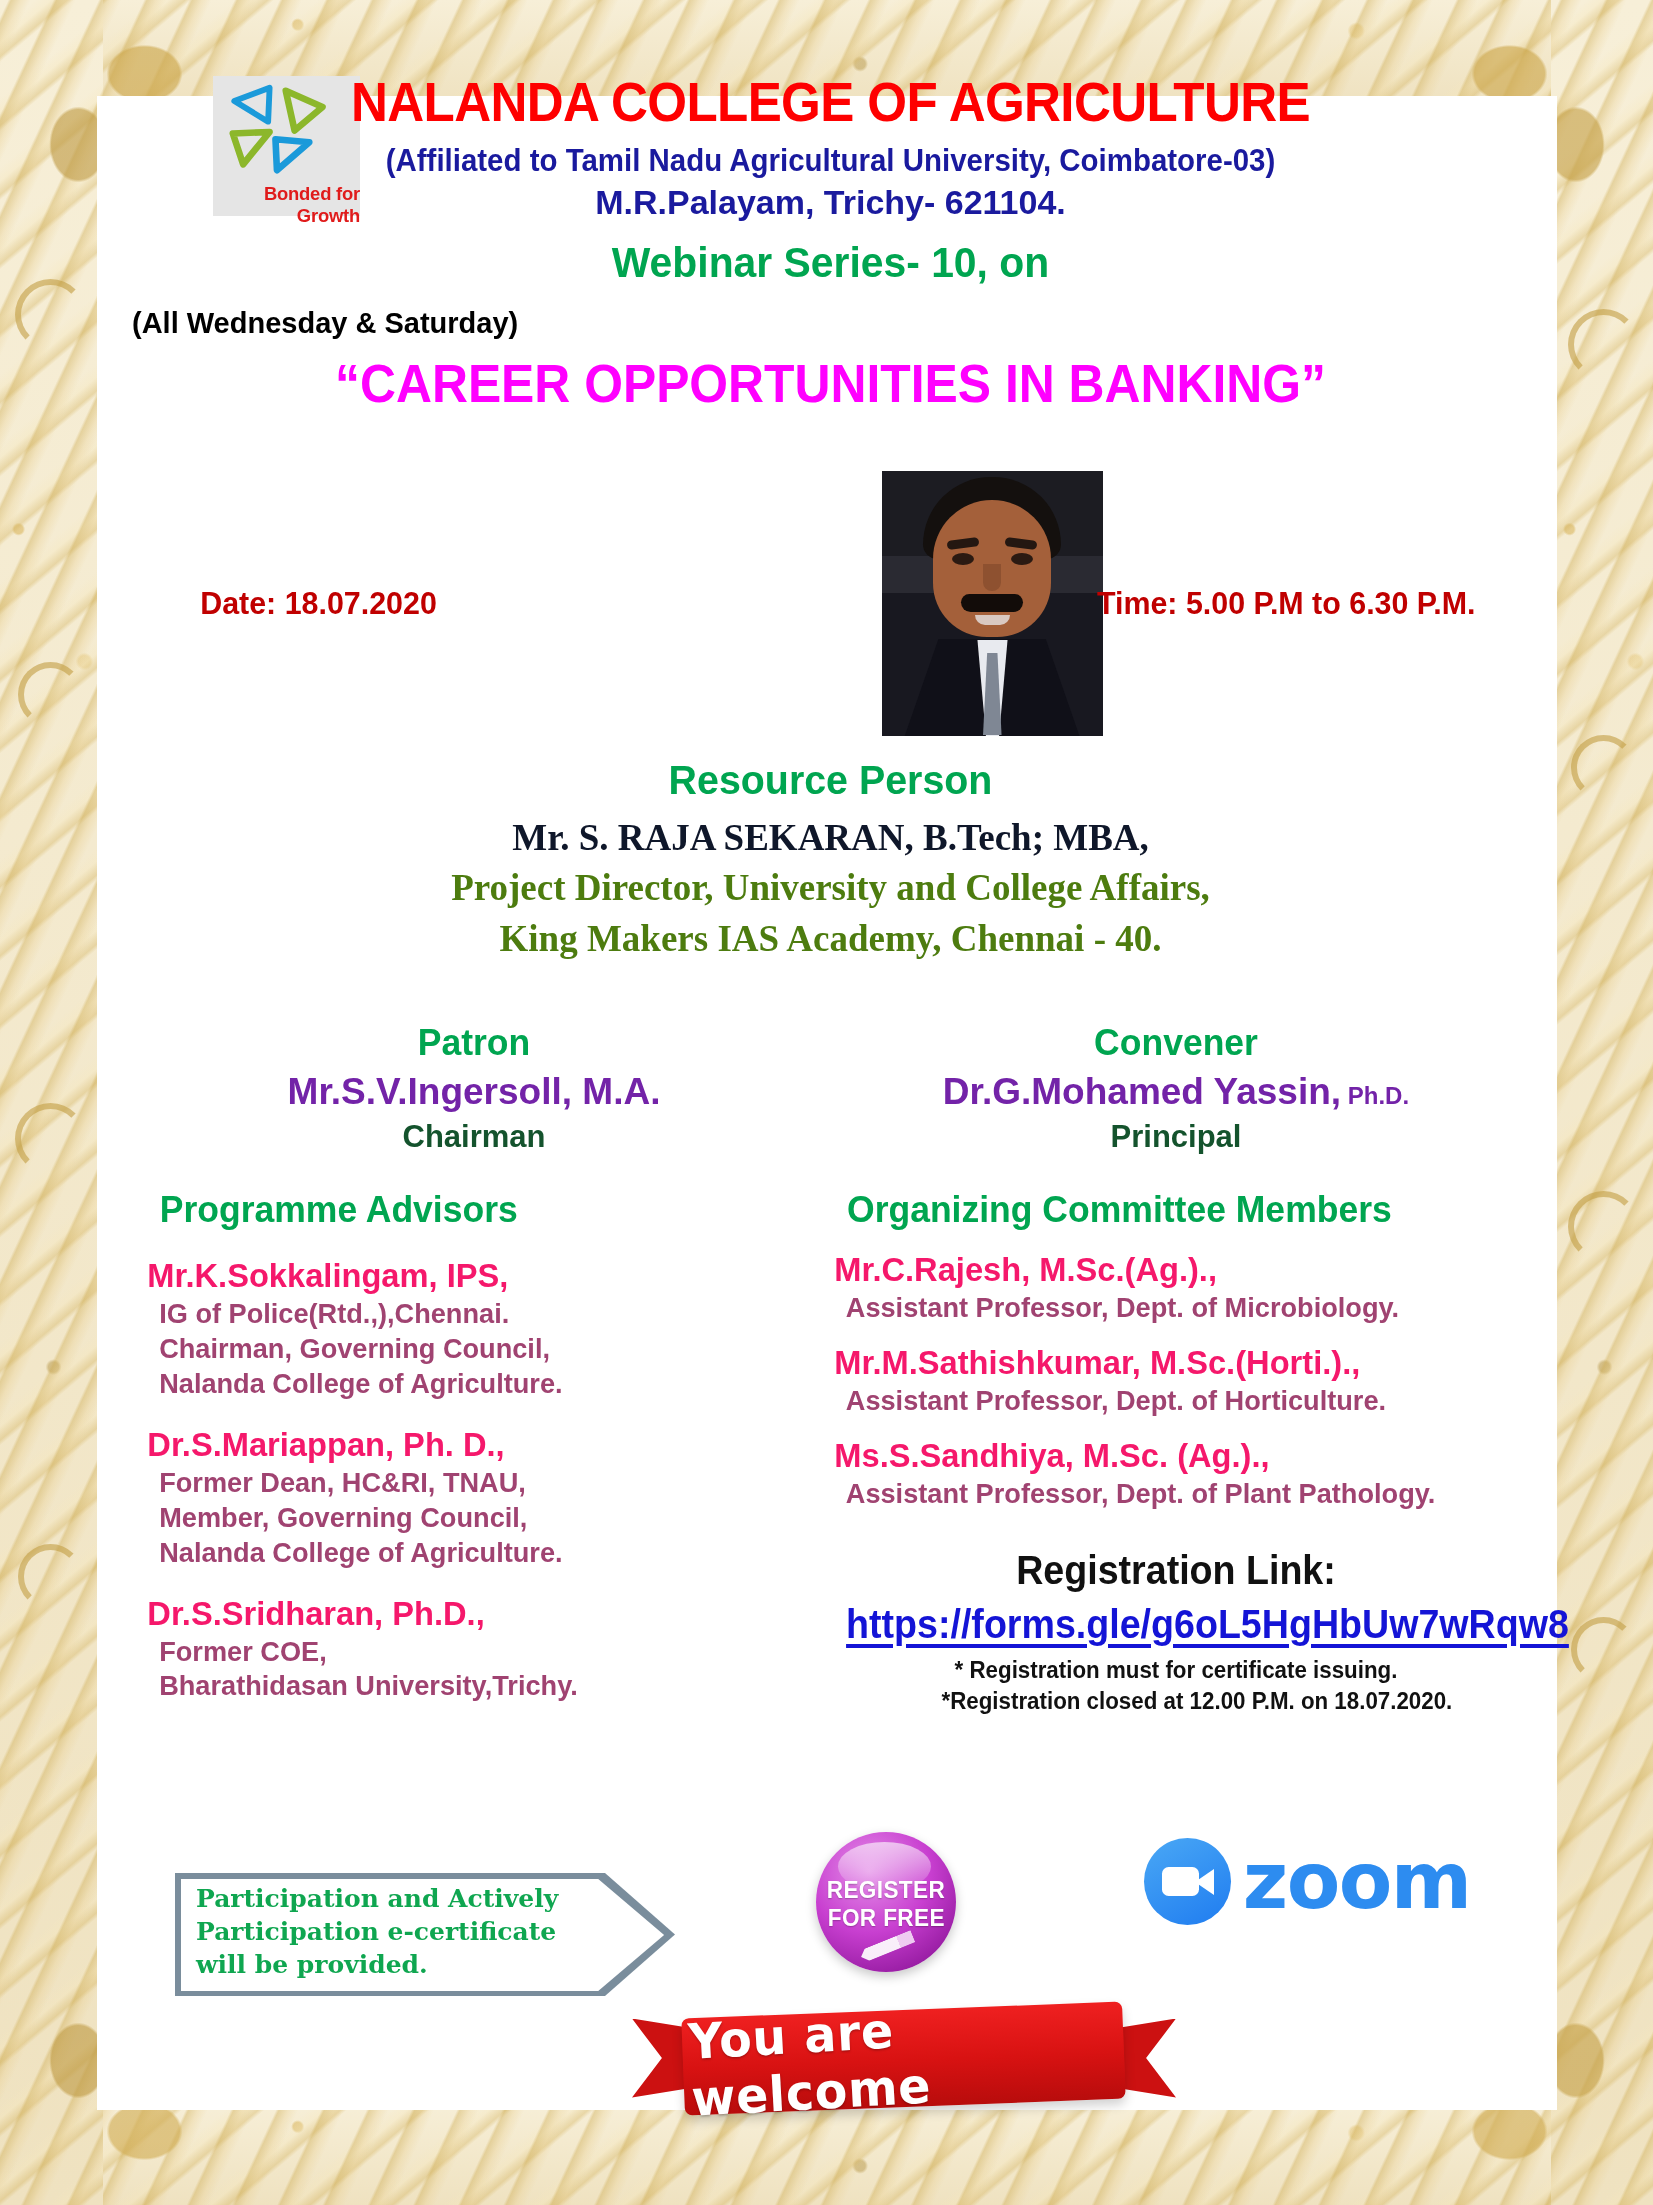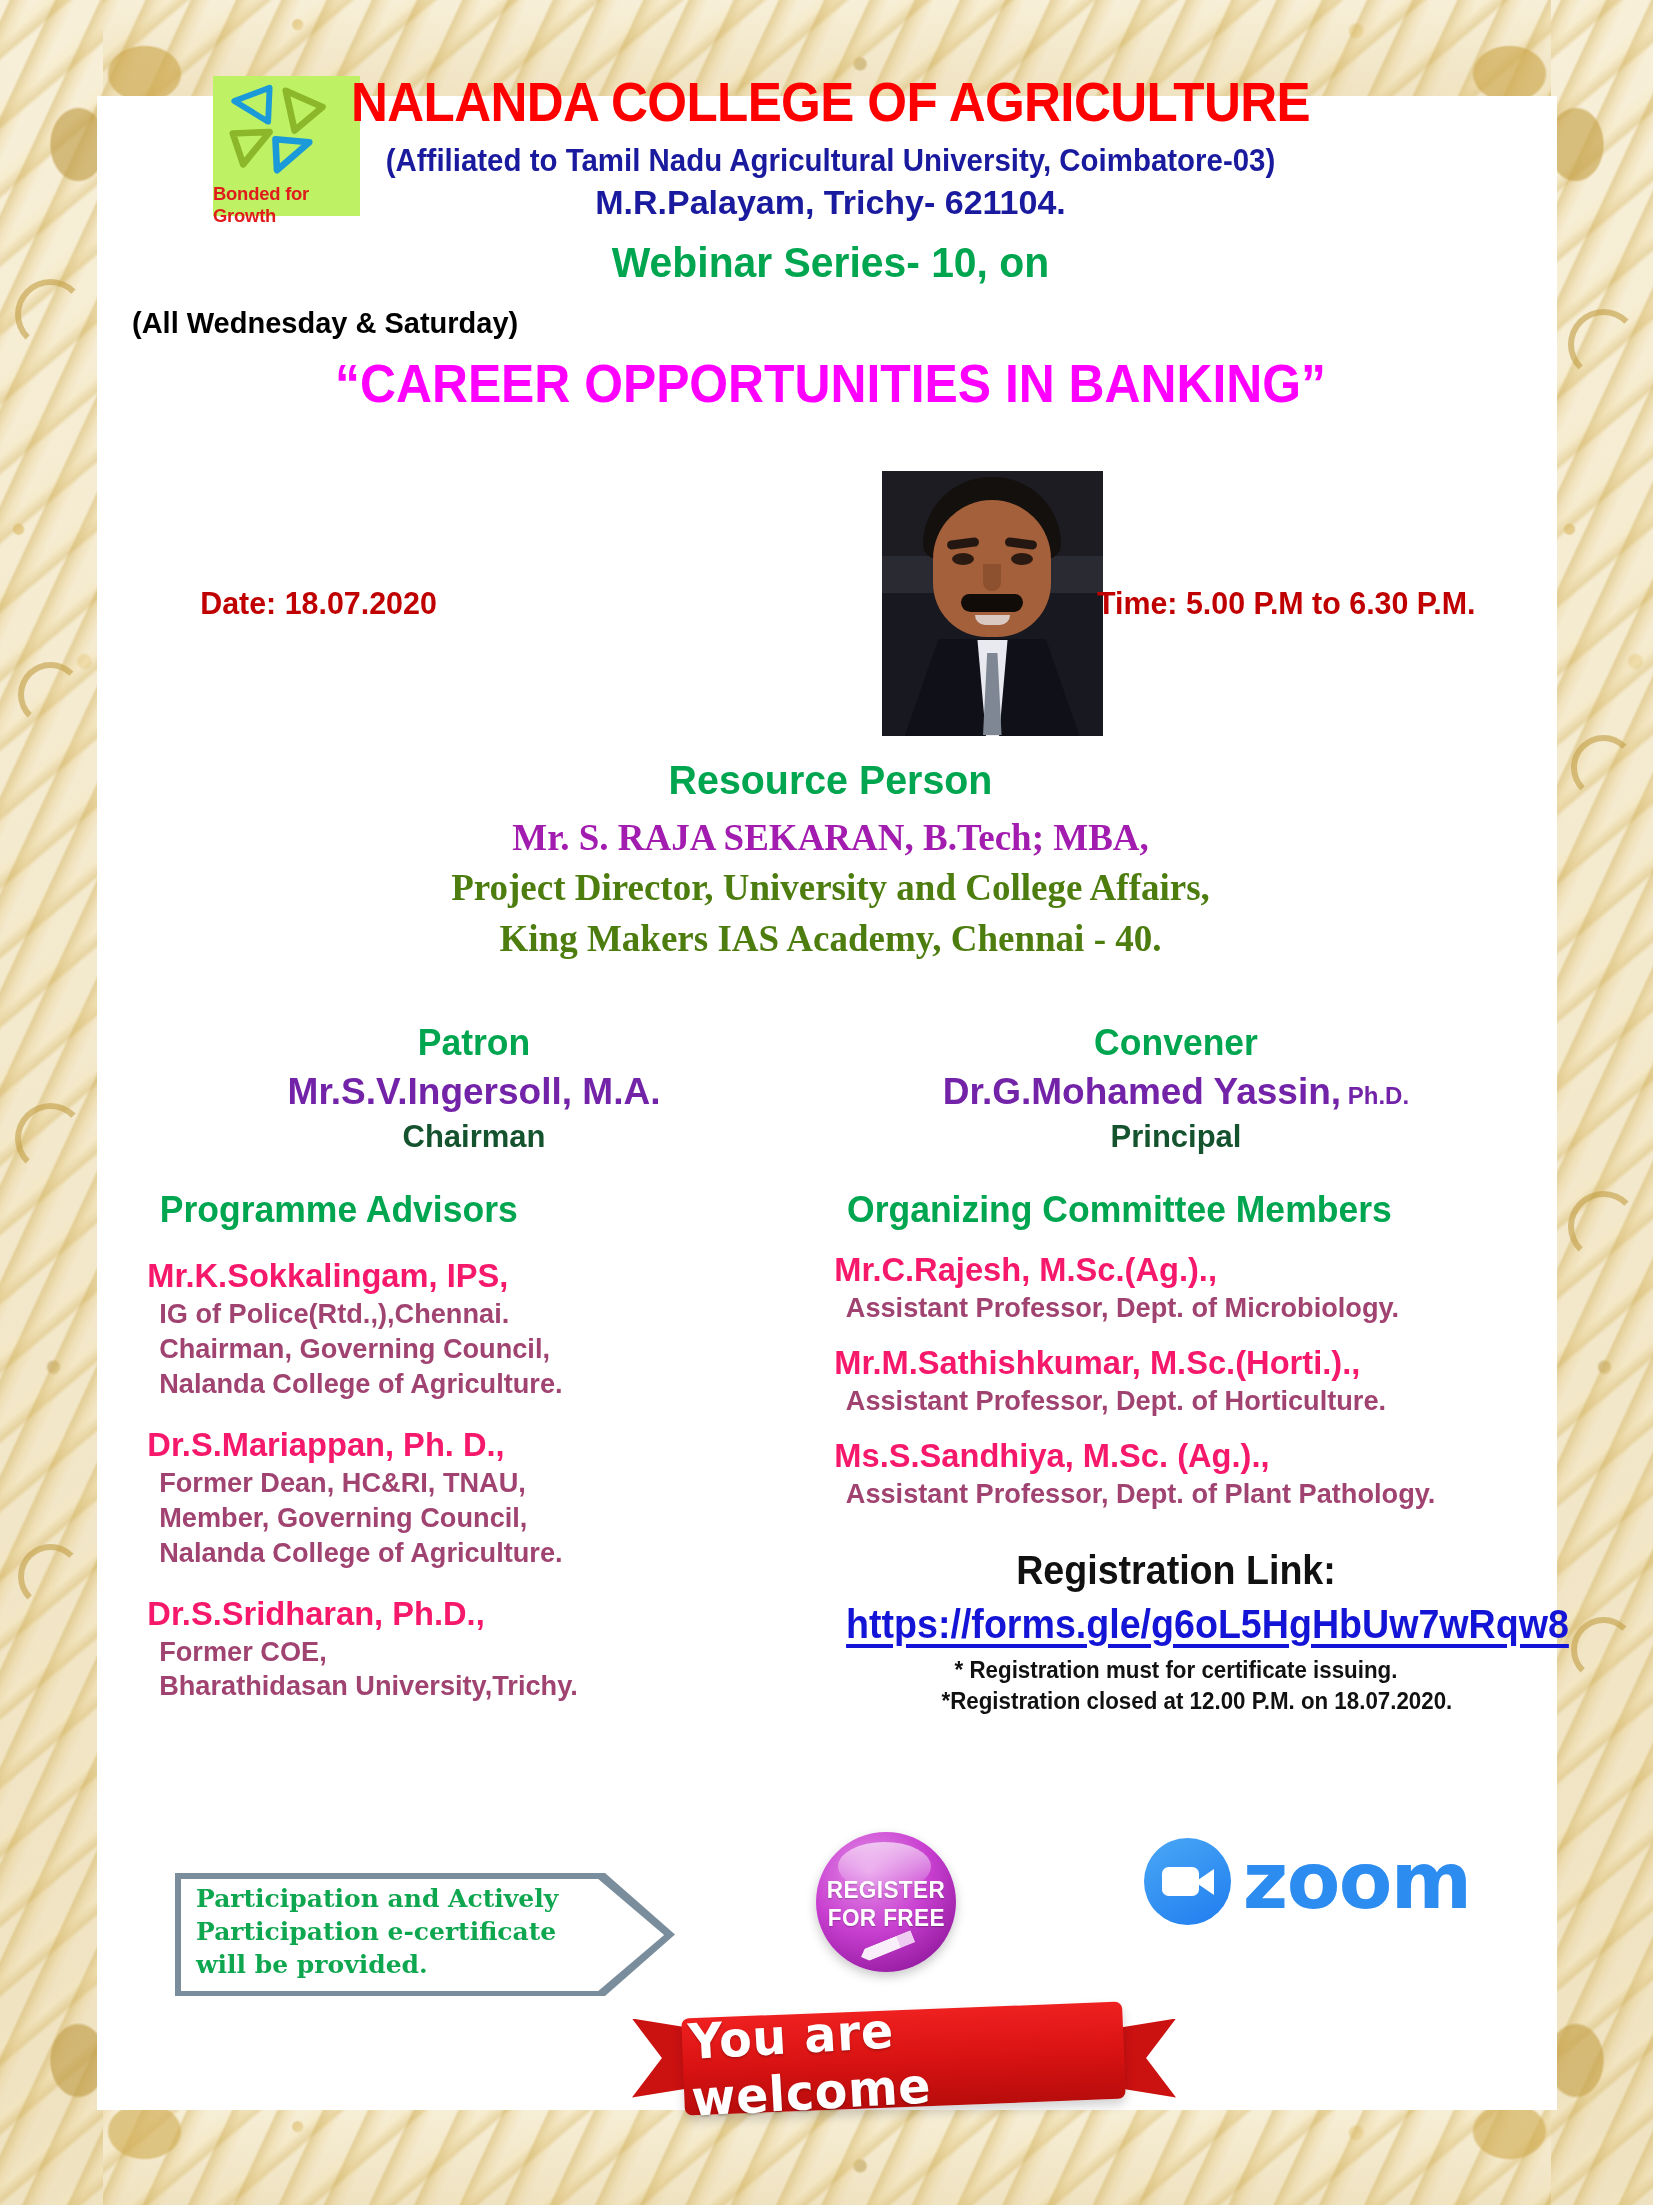--- a/index.html
+++ b/index.html
@@ -76,21 +76,21 @@
     top: 0; left: 0;
     width: 1654px; height: 2205px;
     z-index: 5;
   }
 
   
   .header { position: absolute; top: 70px; left: 132px; width: 1397px; }
   .logo-box {
     position: absolute; left: 81px; top: 5.9px;
     width: 147px; height: 140px;
-    background: #bef264; text-align: left;
+    background: #e5e5e5; text-align: right;
   }
   .pinwheel { position: relative; width: 125px; height: 103px; margin: 2.9px auto 0; }
   .logo-tag {
     font-family: "Liberation Sans", sans-serif;
     font-weight: bold; font-size: 18.4px; color: #e01b1b;
     letter-spacing: -0.2px; margin-top: 1.5px;
   }
   .college-name {
     text-align: center;
     font-family: "Liberation Sans Narrow", "Liberation Sans", sans-serif;
@@ -176,21 +176,21 @@
   .sp-shirt{ position:absolute; left:87px; top:169px; width:47px; height:96px; background:#e8eaef; clip-path: polygon(18% 0, 82% 0, 64% 100%, 36% 100%); }
   .sp-tie  { position:absolute; left:100px; top:182px; width:20.6px; height:82px; background:#7f8794; clip-path: polygon(25% 0, 75% 0, 95% 100%, 5% 100%); }
 
   
   .resource {
     position: absolute; top: 757px; left: 132px; width: 1397px; text-align: center;
   }
   .rp-label { font-weight: bold; font-size: 41px; color: #00a550; transform: scaleX(0.96); }
   .rp-name {
     font-family: "Liberation Serif", serif; font-weight: bold;
-    font-size: 37px; color: #a21caf; margin-top: 11.8px;
+    font-size: 37px; color: #0f172a; margin-top: 11.8px;
   }
   .rp-role {
     font-family: "Liberation Serif", serif; font-weight: bold;
     font-size: 37px; color: #4d7c0f; margin-top: 7.4px;
   }
 
   
   .cols { position: absolute; top: 1022px; left: 132px; width: 1404px; }
   .col-left  { position: absolute; left: 0;    width: 684px; }
   .col-right { position: absolute; left: 691px; width: 706px; }

